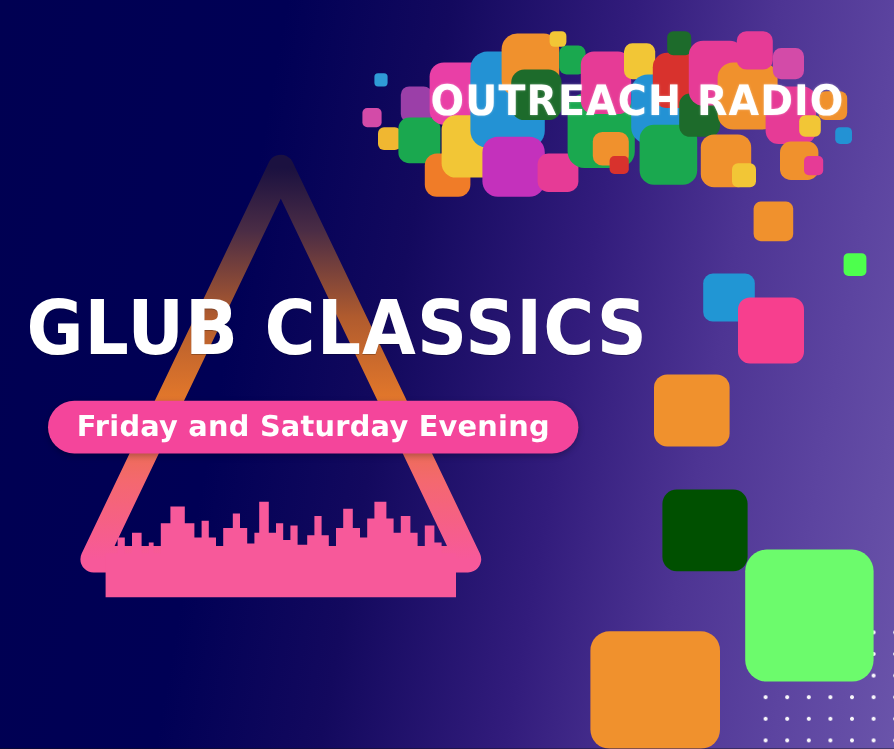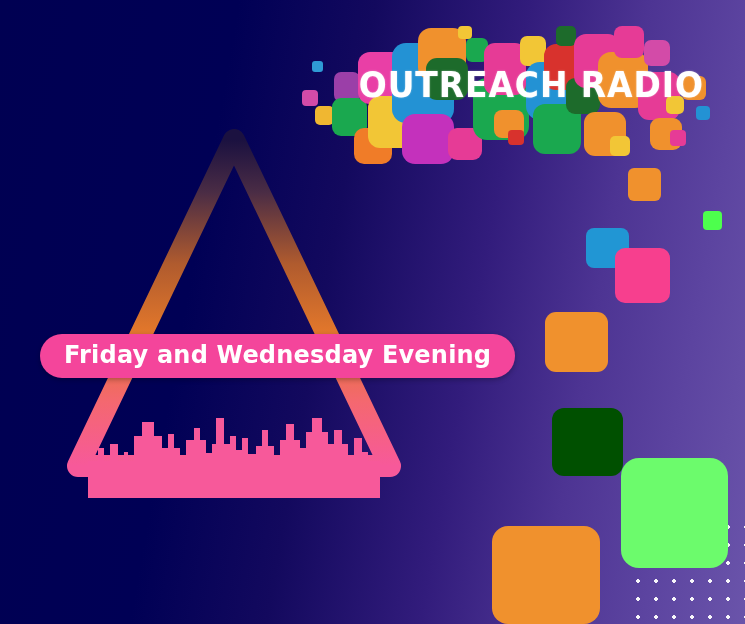--- a/index.html
+++ b/index.html
@@ -163,23 +163,26 @@
                  L192 318 L198 318 L198 332 L204 332 L204 320 L210 320 L210 336 L218 336
                  L218 328 L224 328 L224 312 L230 312 L230 328 L236 328 L236 338 L242 338
                  L242 322 L248 322 L248 306 L256 306 L256 322 L262 322 L262 330 L268 330
                  L268 314 L274 314 L274 300 L284 300 L284 314 L290 314 L290 326 L296 326
                  L296 312 L304 312 L304 326 L310 326 L310 338 L316 338 L316 320 L324 320
                  L324 334 L330 334 L330 343 L342 343 L342 380 Z"></path>
       </g>
     </svg>
   </div>
 
+  <div class="title-block">
+    <div class="main-title">GLUB CLASSICS</div>
+  </div>
 
   <div class="pill">
-    <div class="pill-text">Friday and Wednesday Evening</div>
+    <div class="pill-text">Friday and Saturday Evening</div>
   </div>
 
   <div class="logo">
     <div class="logo-mosaic" id="logo-mosaic">
         <div class="ms" style="left: 14px; top: 43px; width: 11px; height: 11px; background: rgb(47, 155, 214); border-radius: 3px;"></div>
         <div class="ms" style="left: 4px; top: 72px; width: 16px; height: 16px; background: rgb(211, 75, 168); border-radius: 4px;"></div>
         <div class="ms" style="left: 17px; top: 88px; width: 19px; height: 19px; background: rgb(240, 183, 49); border-radius: 5px;"></div>
         <div class="ms" style="left: 36px; top: 54px; width: 26px; height: 30px; background: rgb(155, 63, 168); border-radius: 7px;"></div>
         <div class="ms" style="left: 34px; top: 80px; width: 35px; height: 38px; background: rgb(26, 168, 79); border-radius: 9px;"></div>
         <div class="ms" style="left: 56px; top: 110px; width: 38px; height: 36px; background: rgb(240, 124, 40); border-radius: 10px;"></div>

